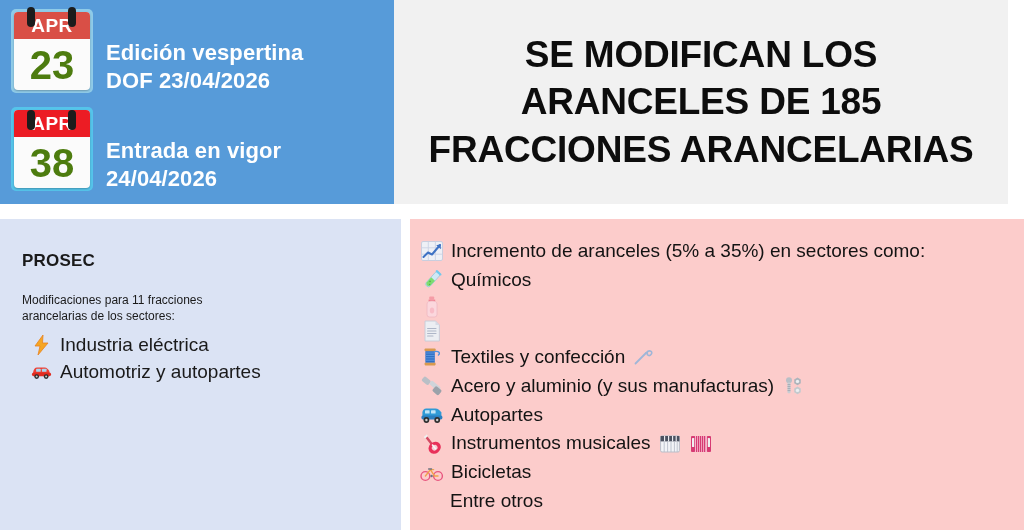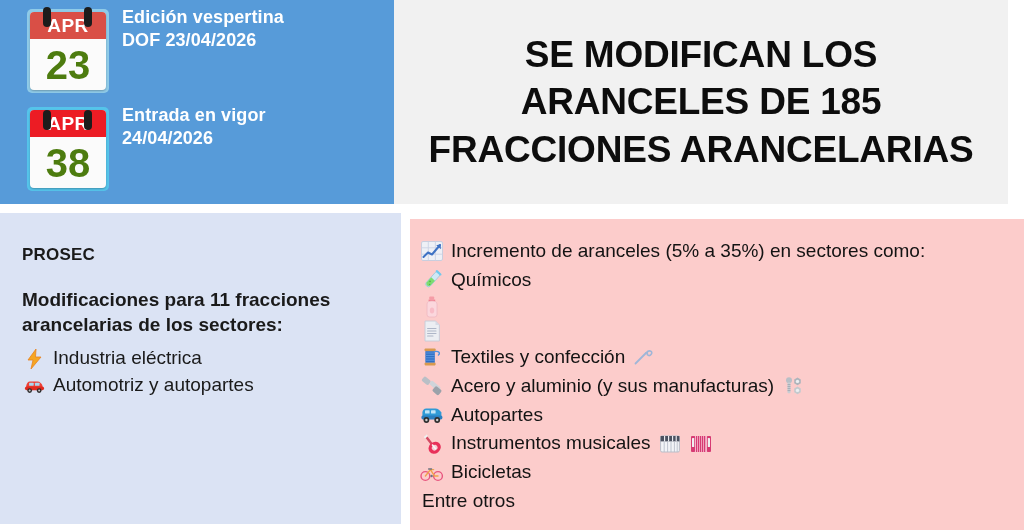--- a/index.html
+++ b/index.html
@@ -26,23 +26,23 @@
     position: absolute;
     left: 0;
     top: 0;
     width: 401px;
     height: 204px;
     background: #579bd9;
     box-sizing: border-box;
   }
   .date-row {
     position: absolute;
-    left: 24px;
-    display: flex;
-    align-items: flex-start;
+    left: 8px;
+    display: flex;
+    align-items: flex-end;
     gap: 10px;
   }
   .date-row.row-1 { top: 6px; }
   .date-row.row-2 { top: 104px; }
 
   .cal-icon {
     width: 88px;
     height: 90px;
     position: relative;
     flex: 0 0 auto;
@@ -100,21 +100,21 @@
   .cal-ring.right { left: 60px; }
 
   
   .cal-icon.tearoff .cal-back { background: #55c4ea; }
   .cal-icon.tearoff .cal-head { background: #ec1c24; }
   .cal-icon.tearoff .cal-ring { top: 6px; }
 
   .date-text {
     color: #ffffff;
     font-weight: bold;
-    font-size: 18px;
+    font-size: 22px;
     line-height: 1.30;
     letter-spacing: .1px;
     white-space: pre-line;
   }
 
   
   .panel-title {
     position: absolute;
     left: 394px;
     top: 0;
@@ -135,44 +135,43 @@
     line-height: 1.28;
     text-align: center;
     white-space: pre-line;
     letter-spacing: -0.2px;
   }
 
   
   .panel-prosec {
     position: absolute;
     left: 0;
-    top: 213px;
+    top: 219px;
     width: 401px;
     height: 311px;
     background: #dbe3f4;
     box-sizing: border-box;
     padding: 32px 18px 0 22px;
     color: #1a1a1a;
   }
   .prosec-title {
     font-size: 17px;
     font-weight: bold;
     letter-spacing: .2px;
     margin-bottom: 22px;
   }
   .prosec-lead {
-    font-size: 19px;
+    font-size: 12px;
     line-height: 1.32;
     white-space: pre-line;
-    margin-bottom: 8px;
-    font-weight: bold;
+    margin-bottom: 2px;
   }
   .sector-list {
     list-style: none;
-    margin: 0;
+    margin: 7px;
     padding: 0;
   }
   .sector-list li {
     display: flex;
     align-items: center;
     gap: 8px;
     font-size: 19px;
     line-height: 1.42;
     padding-left: 2px;
   }
@@ -200,20 +199,21 @@
     gap: 7px;
     font-size: 19px;
     line-height: 1.52;
     white-space: nowrap;
   }
   .tariff-list li .lead-icon { flex: 0 0 auto; }
   .tariff-footer {
     font-size: 19px;
     line-height: 1.5;
     padding-left: 2px;
+    margin-left: 28px;
   }
   .ico-svg { display: block; }
   .ico-wrap {
     width: 24px;
     height: 24px;
     display: inline-flex;
     align-items: center;
     justify-content: center;
     flex: 0 0 auto;
   }

